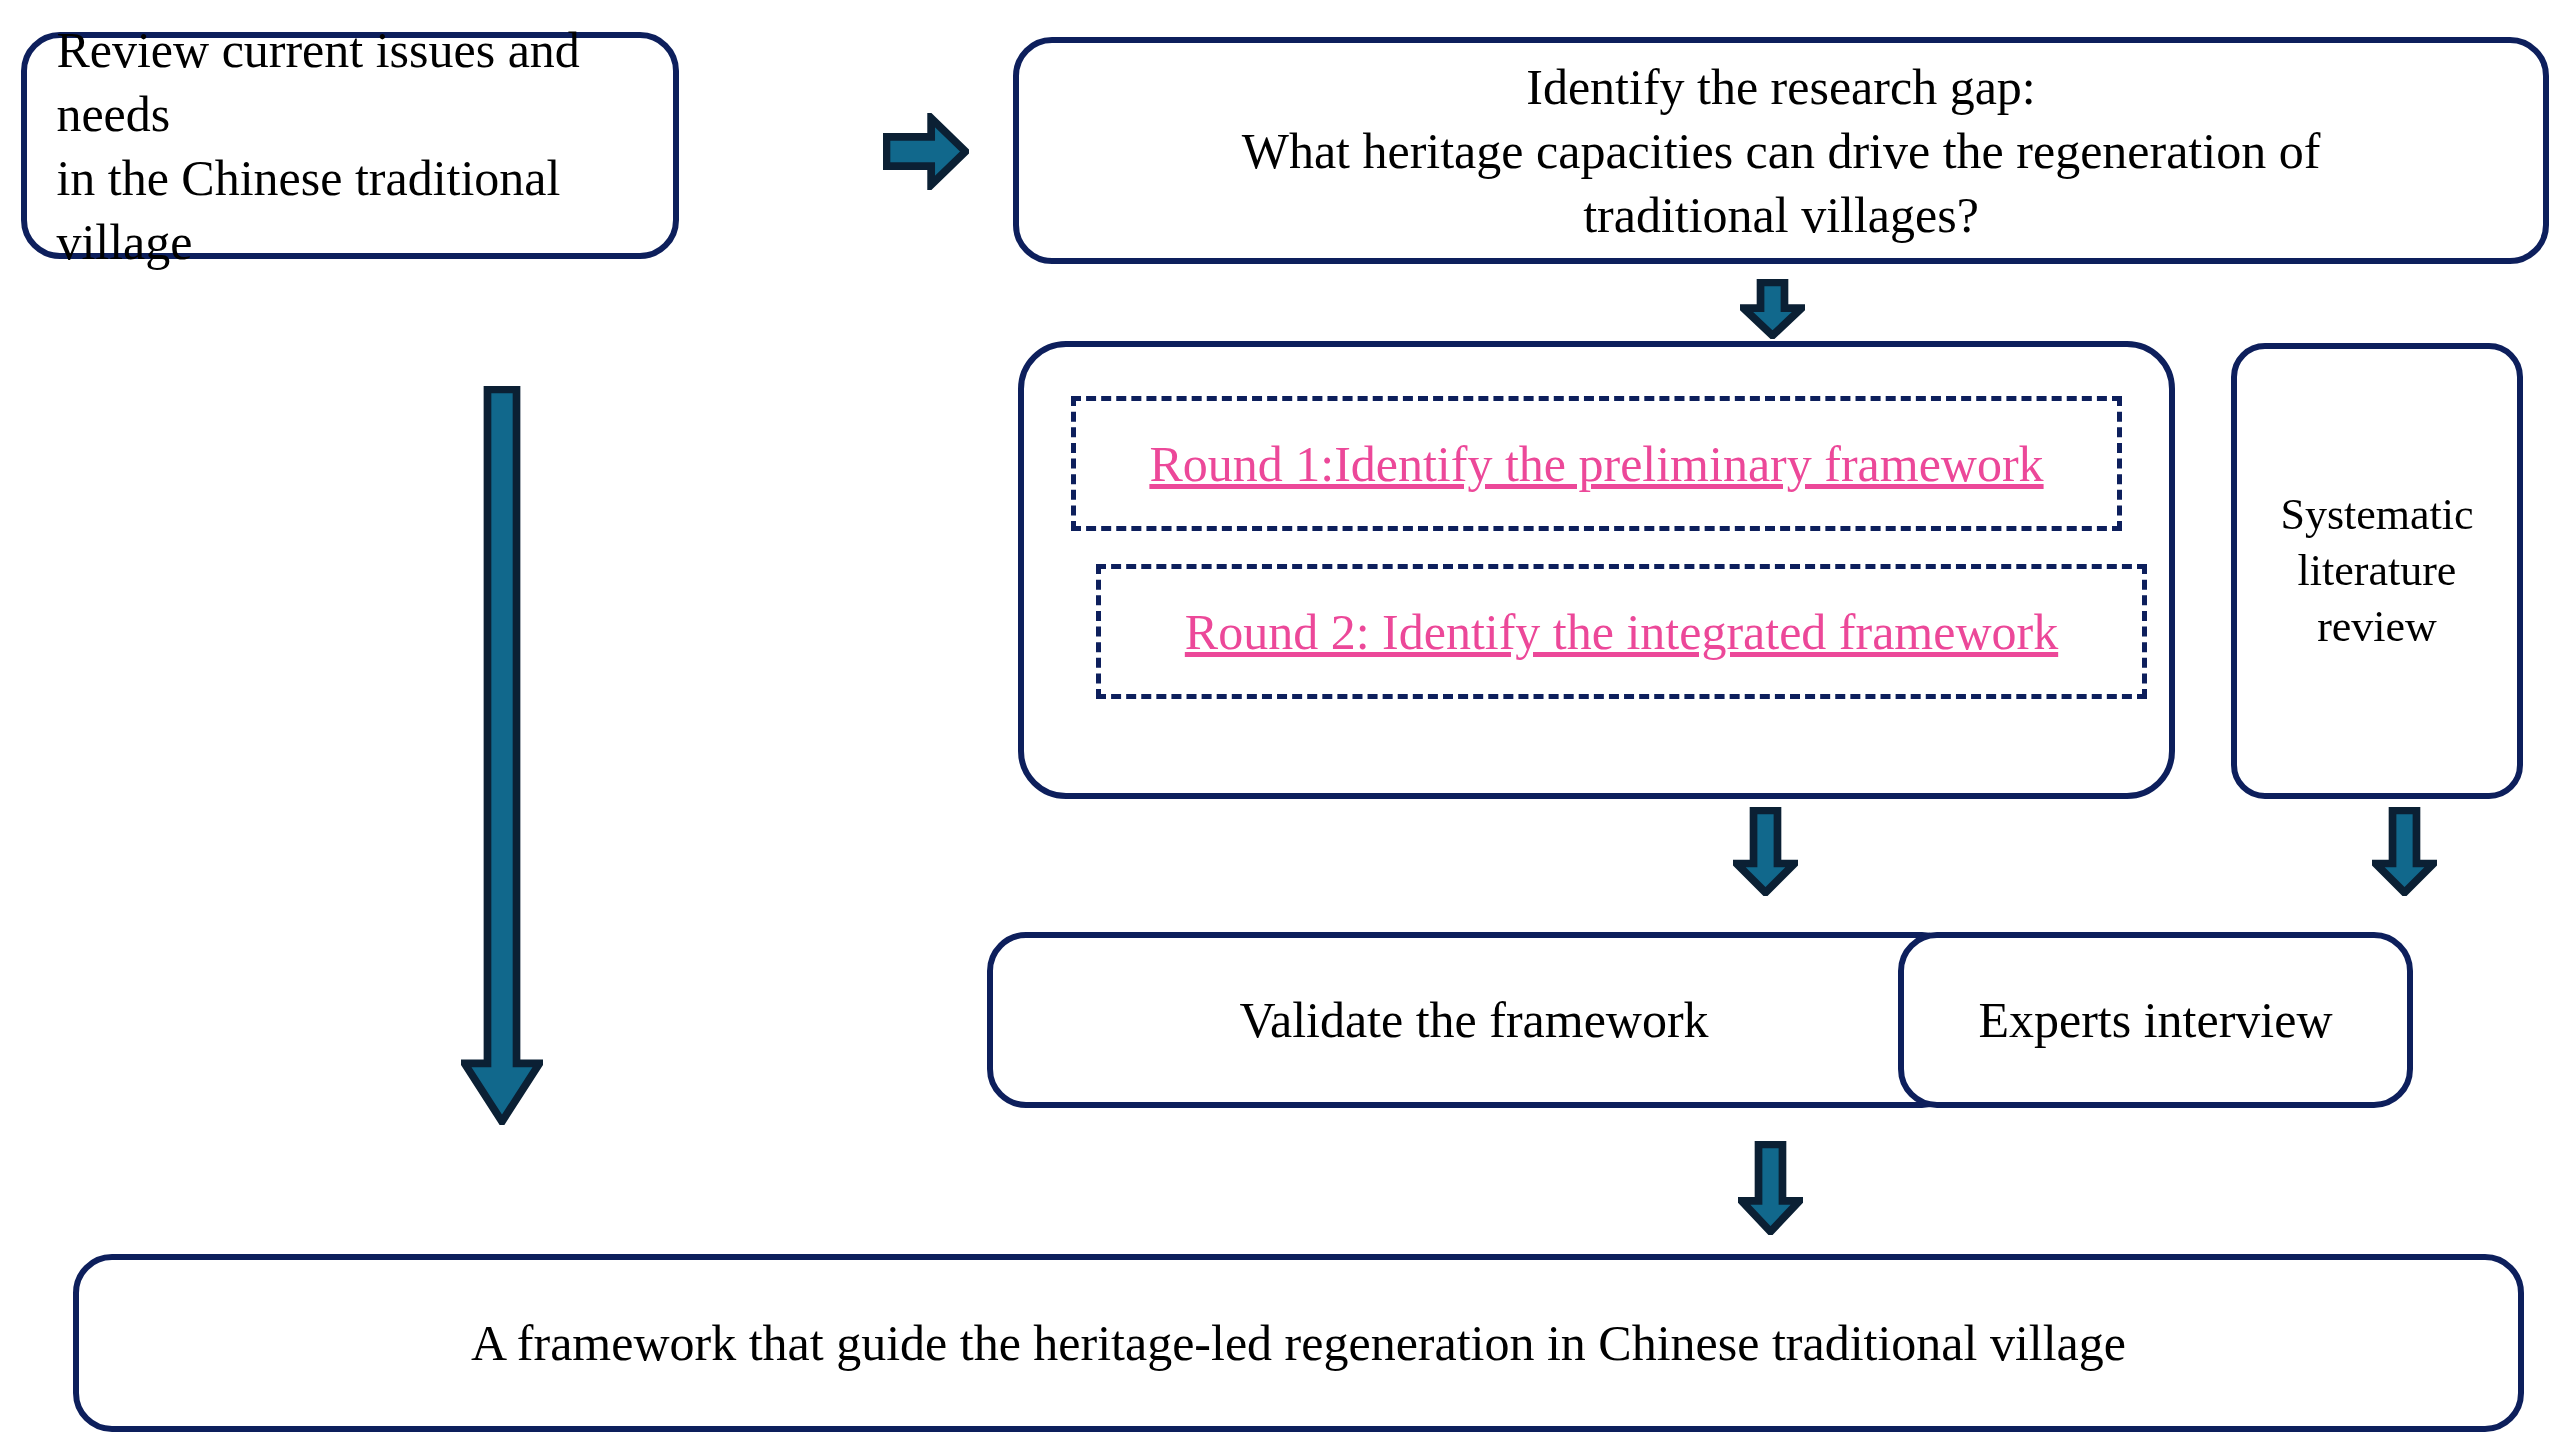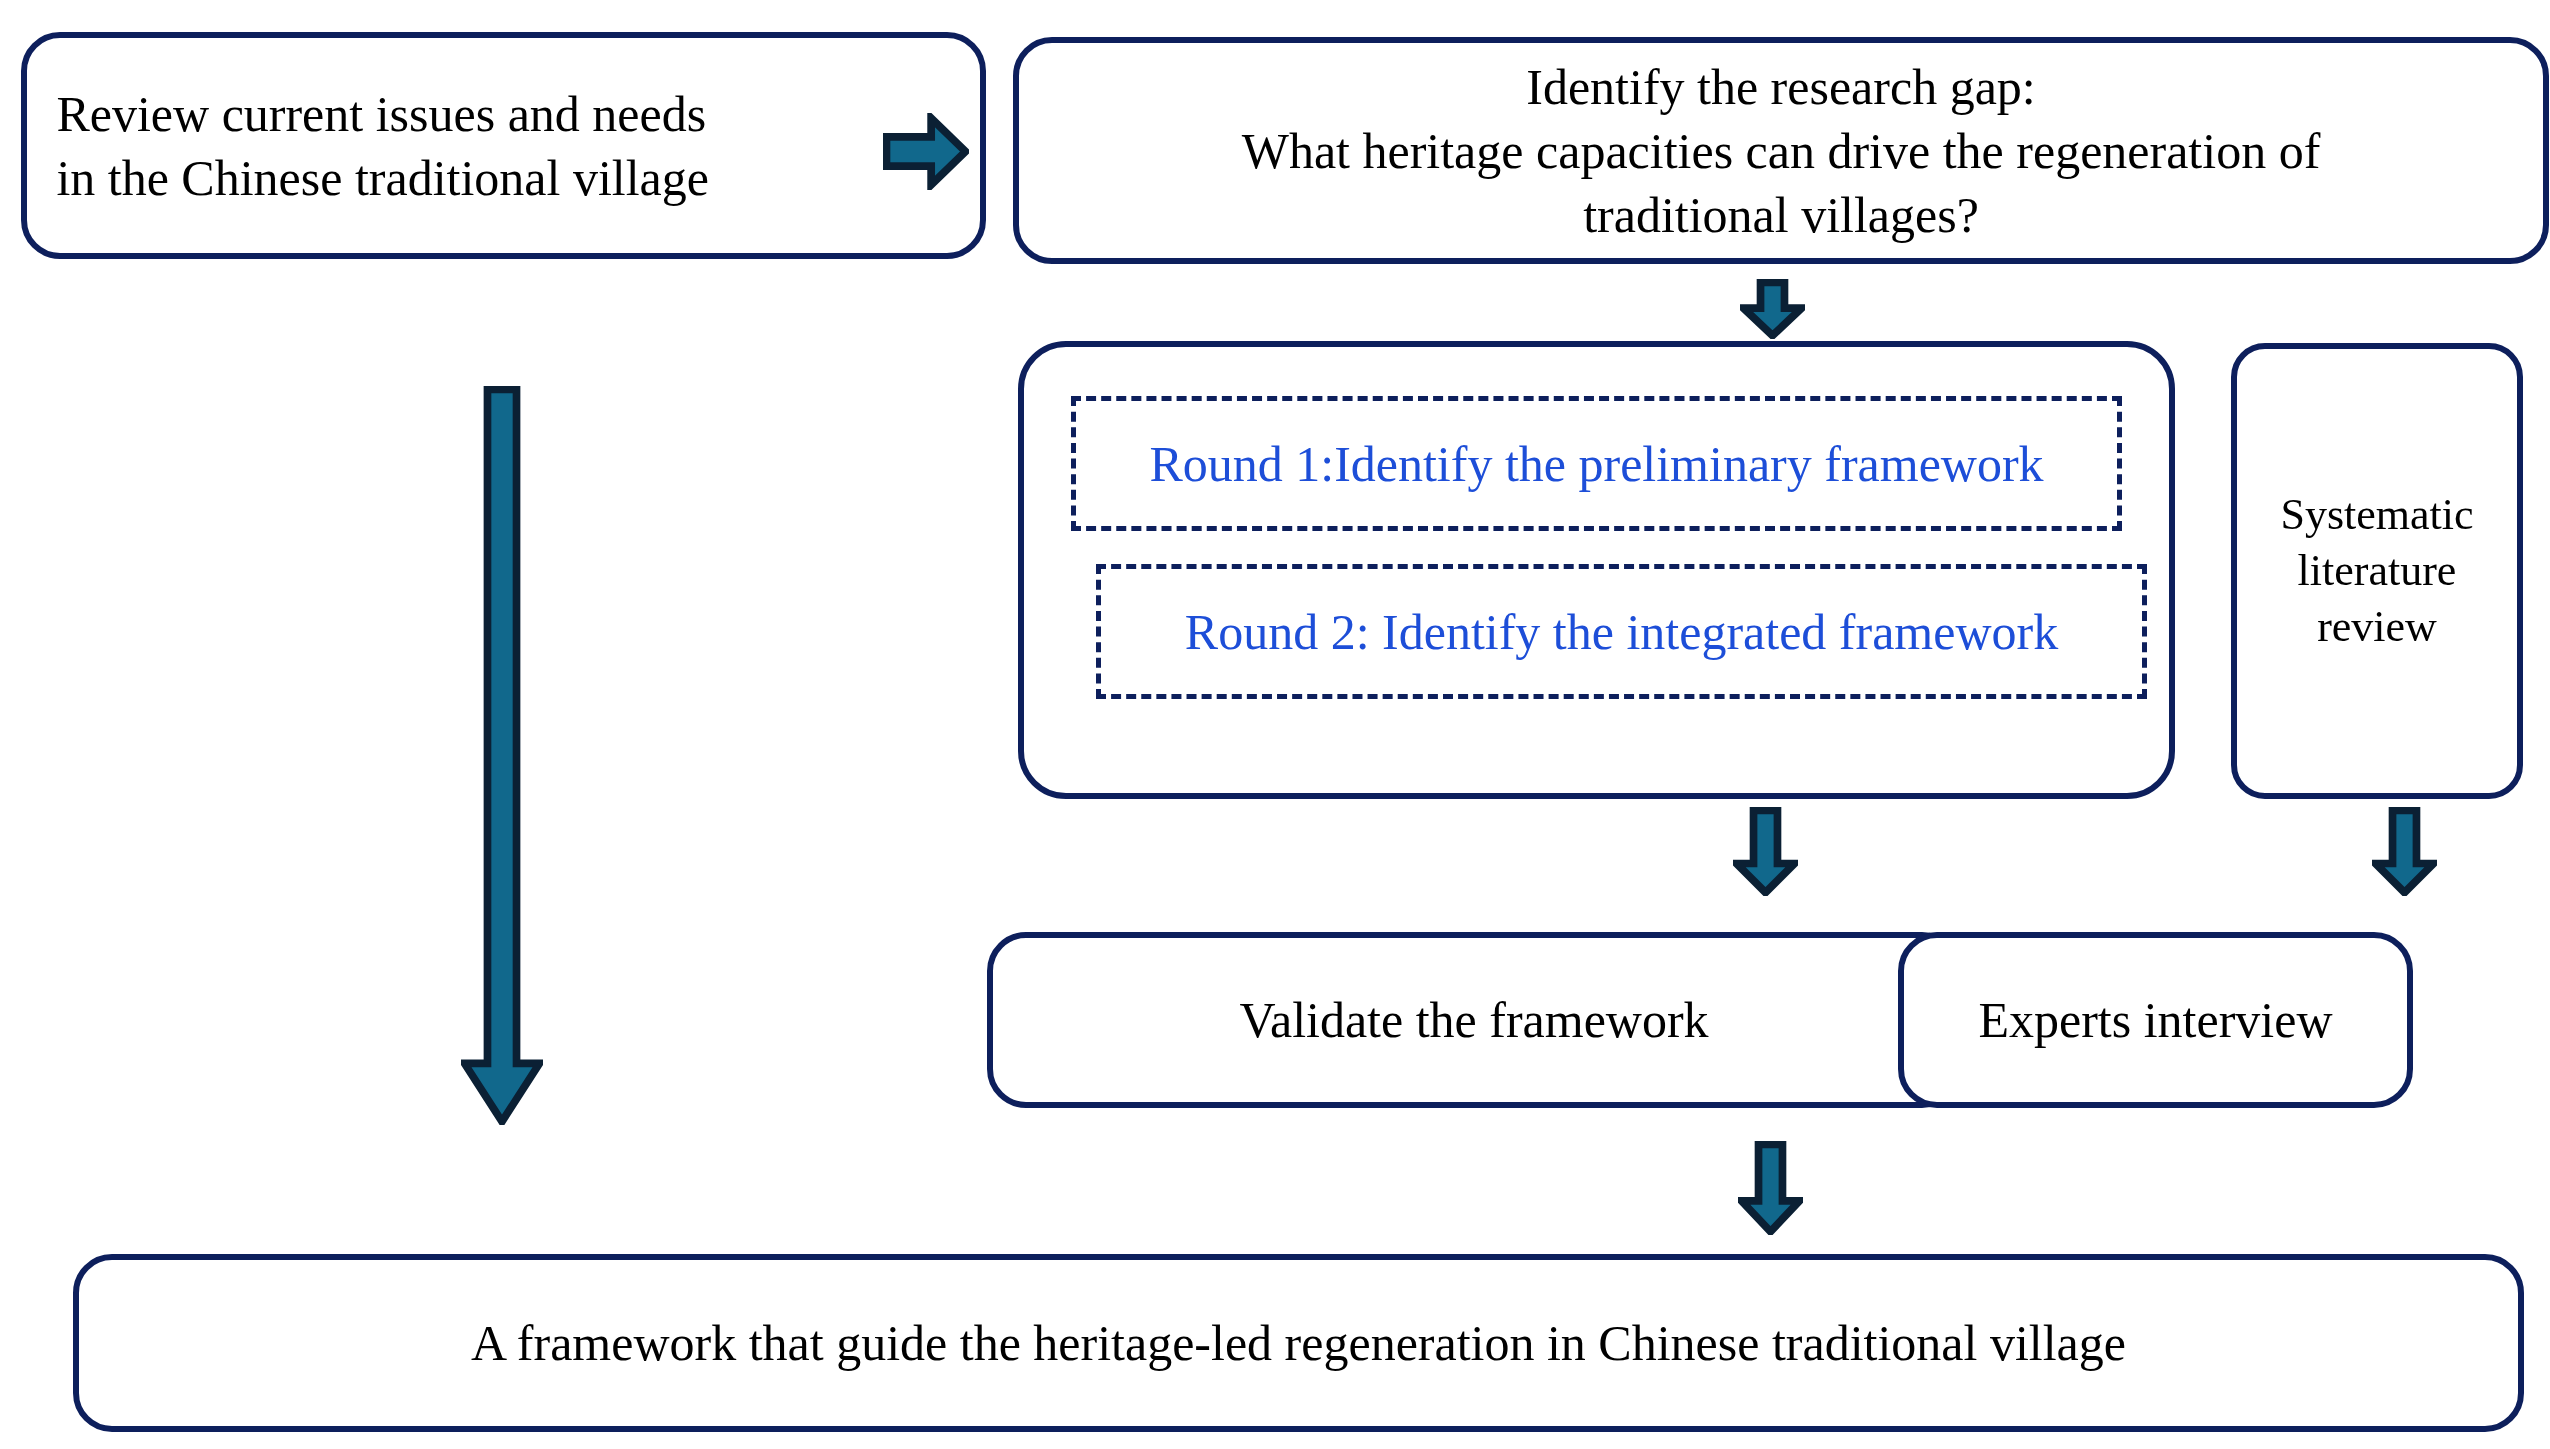--- a/index.html
+++ b/index.html
@@ -43,31 +43,32 @@
   
   .dashed-box {
     position: absolute;
     box-sizing: border-box;
     border: 5.1px dashed #0d1f5c;
     background: #ffffff;
     display: flex;
     align-items: center;
     justify-content: center;
     text-align: center;
-    color: #1d4ed8;
+    color: #ec4899;
+    text-decoration: underline;
   }
 
   
   .arrow {
     position: absolute;
   }
   .arrow svg { display: block; width: 100%; height: 100%; }
 
   
-  #box-review        { left: 21.4px;   top: 32px;   width: 965px;  height: 227px;  font-size: 50px; }
+  #box-review        { left: 21.4px;   top: 32px;   width: 658px;  height: 227px;  font-size: 50px; }
   #box-review .txt   { text-align: left; padding-left: 29px; }
 
   #box-gap           { left: 1013px; top: 37px;   width: 1536px; height: 227px;  font-size: 50px; }
 
   #box-delphi        { left: 1018px; top: 341px;  width: 1157px; height: 458px;  border-radius: 48px; }
   #dashed-round1     { left: 1071px; top: 396px;  width: 1051px; height: 135px;  font-size: 50px; }
   #dashed-round2     { left: 1096px; top: 564px;  width: 1051px; height: 135px;  font-size: 50px; }
 
   #box-slr           { left: 2231px; top: 343px;  width: 292px;  height: 456px;  font-size: 44px; border-radius: 34px; }
 

